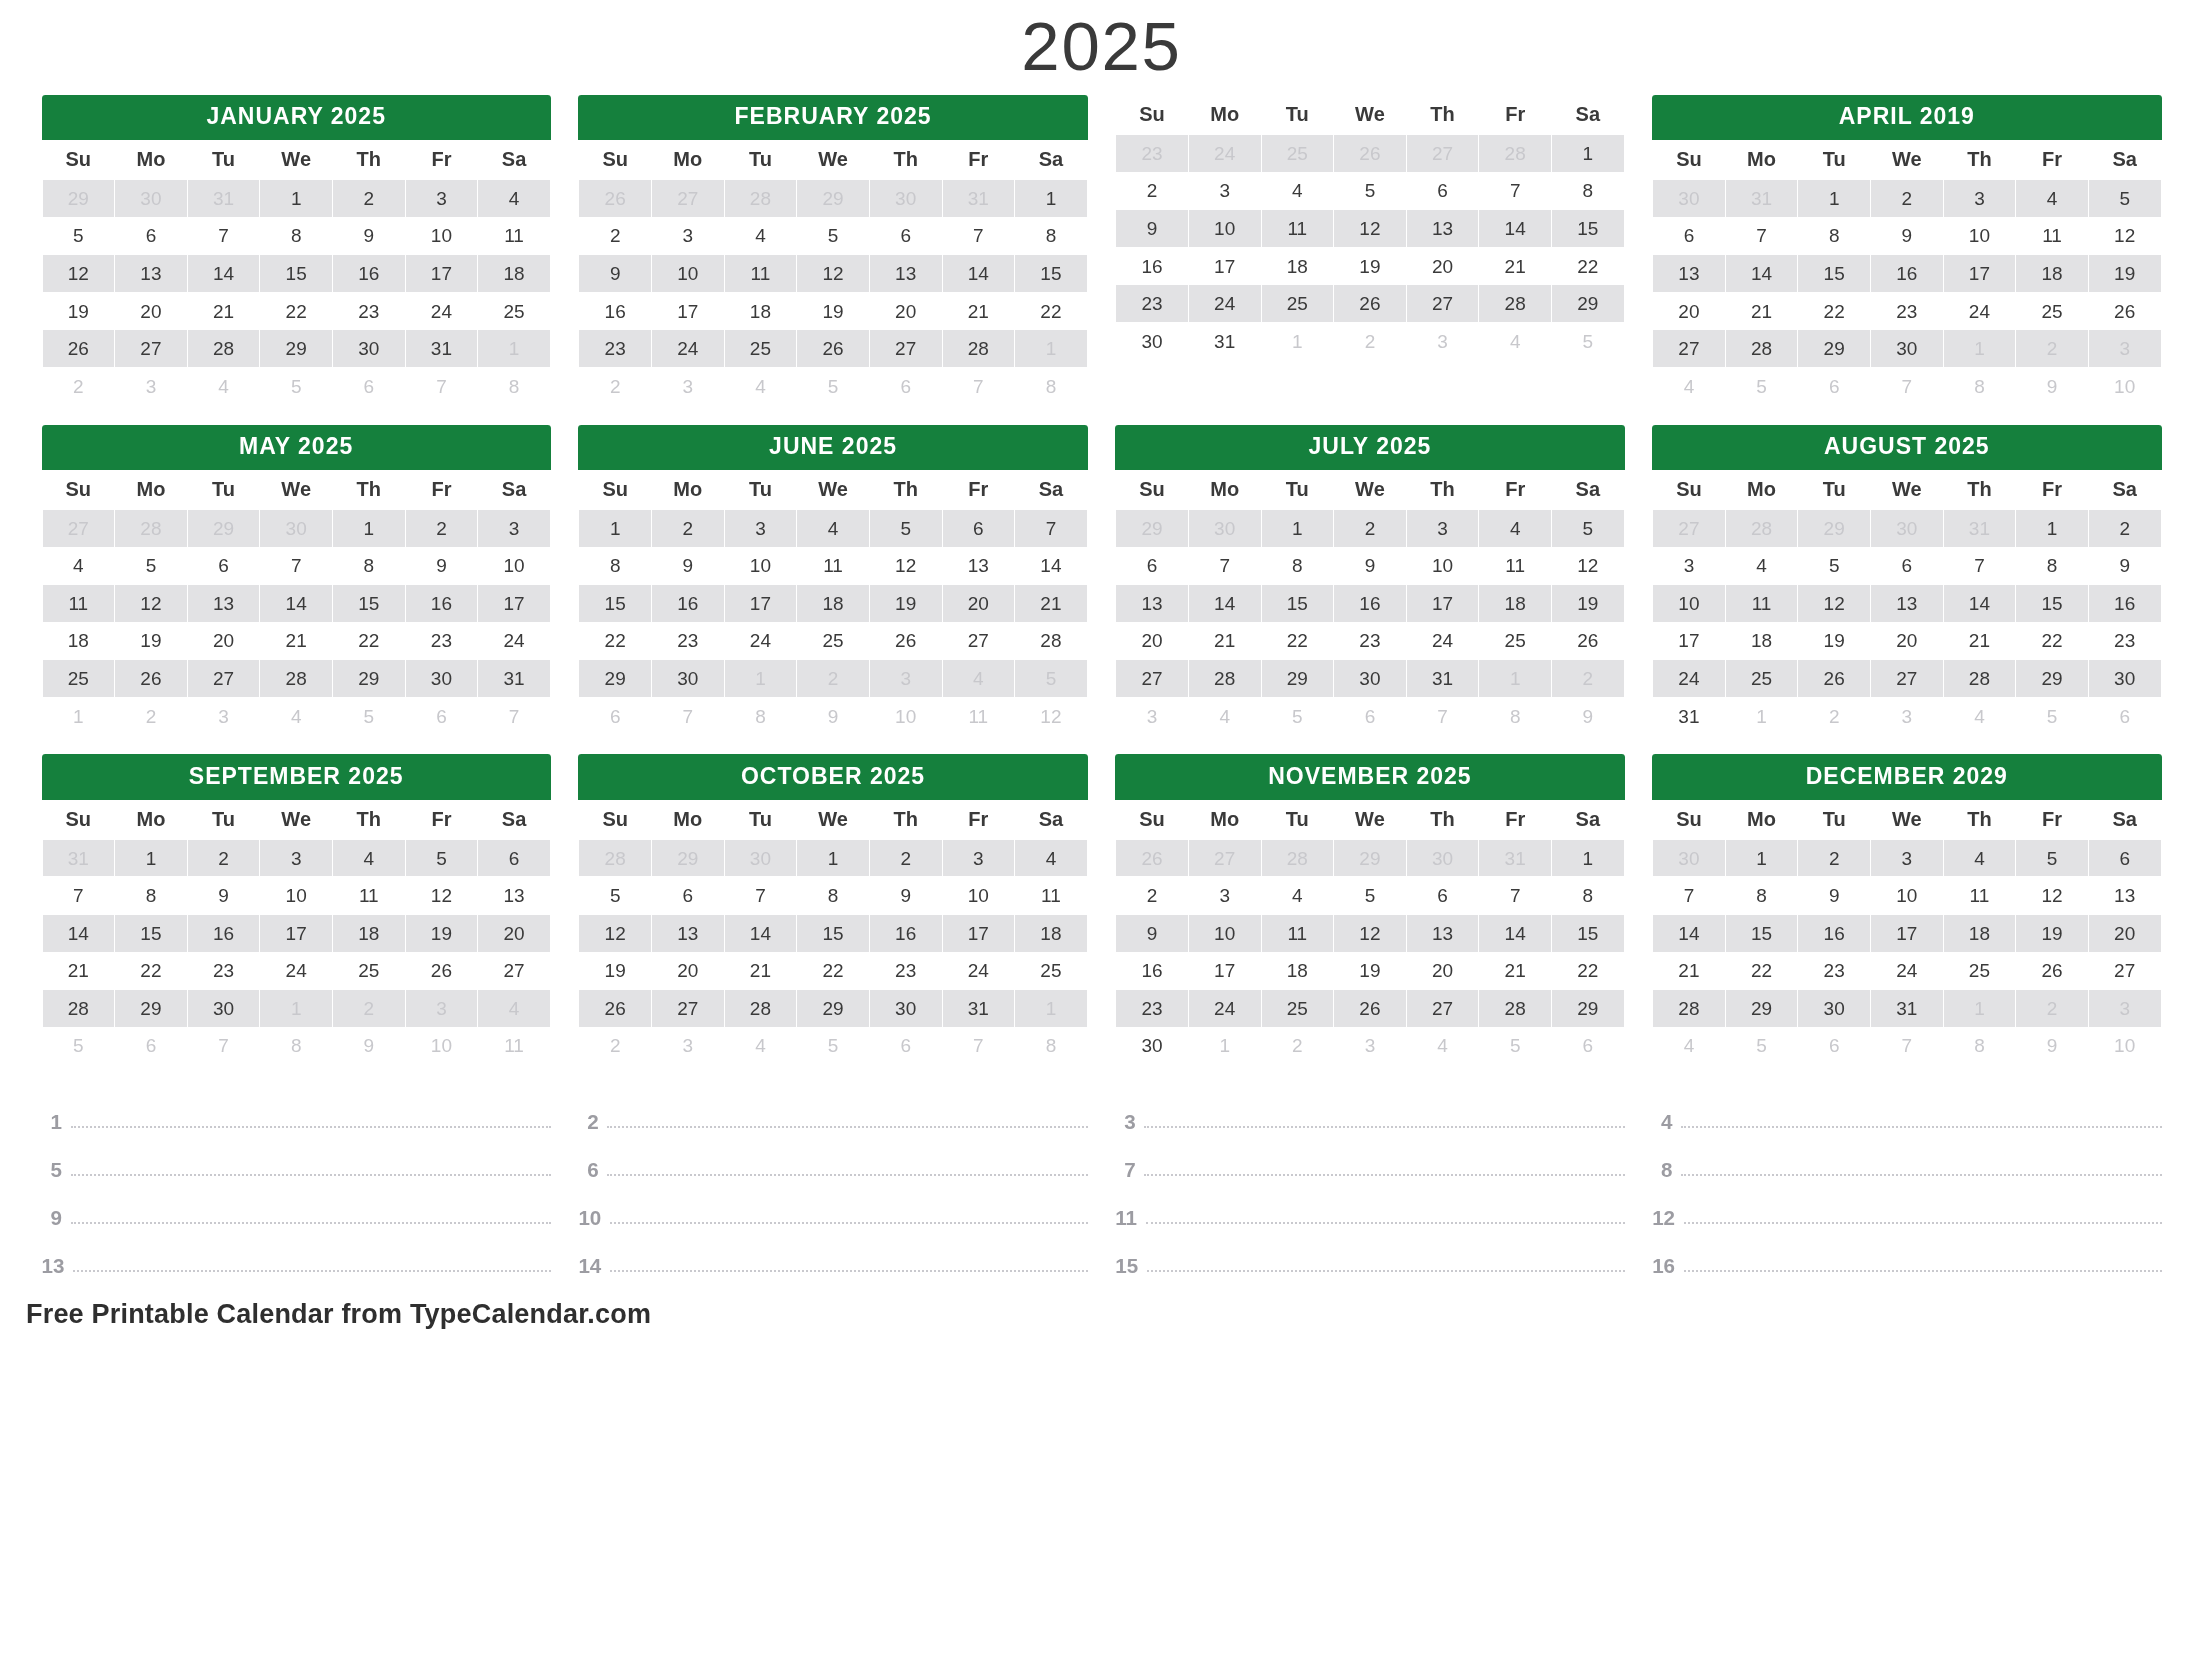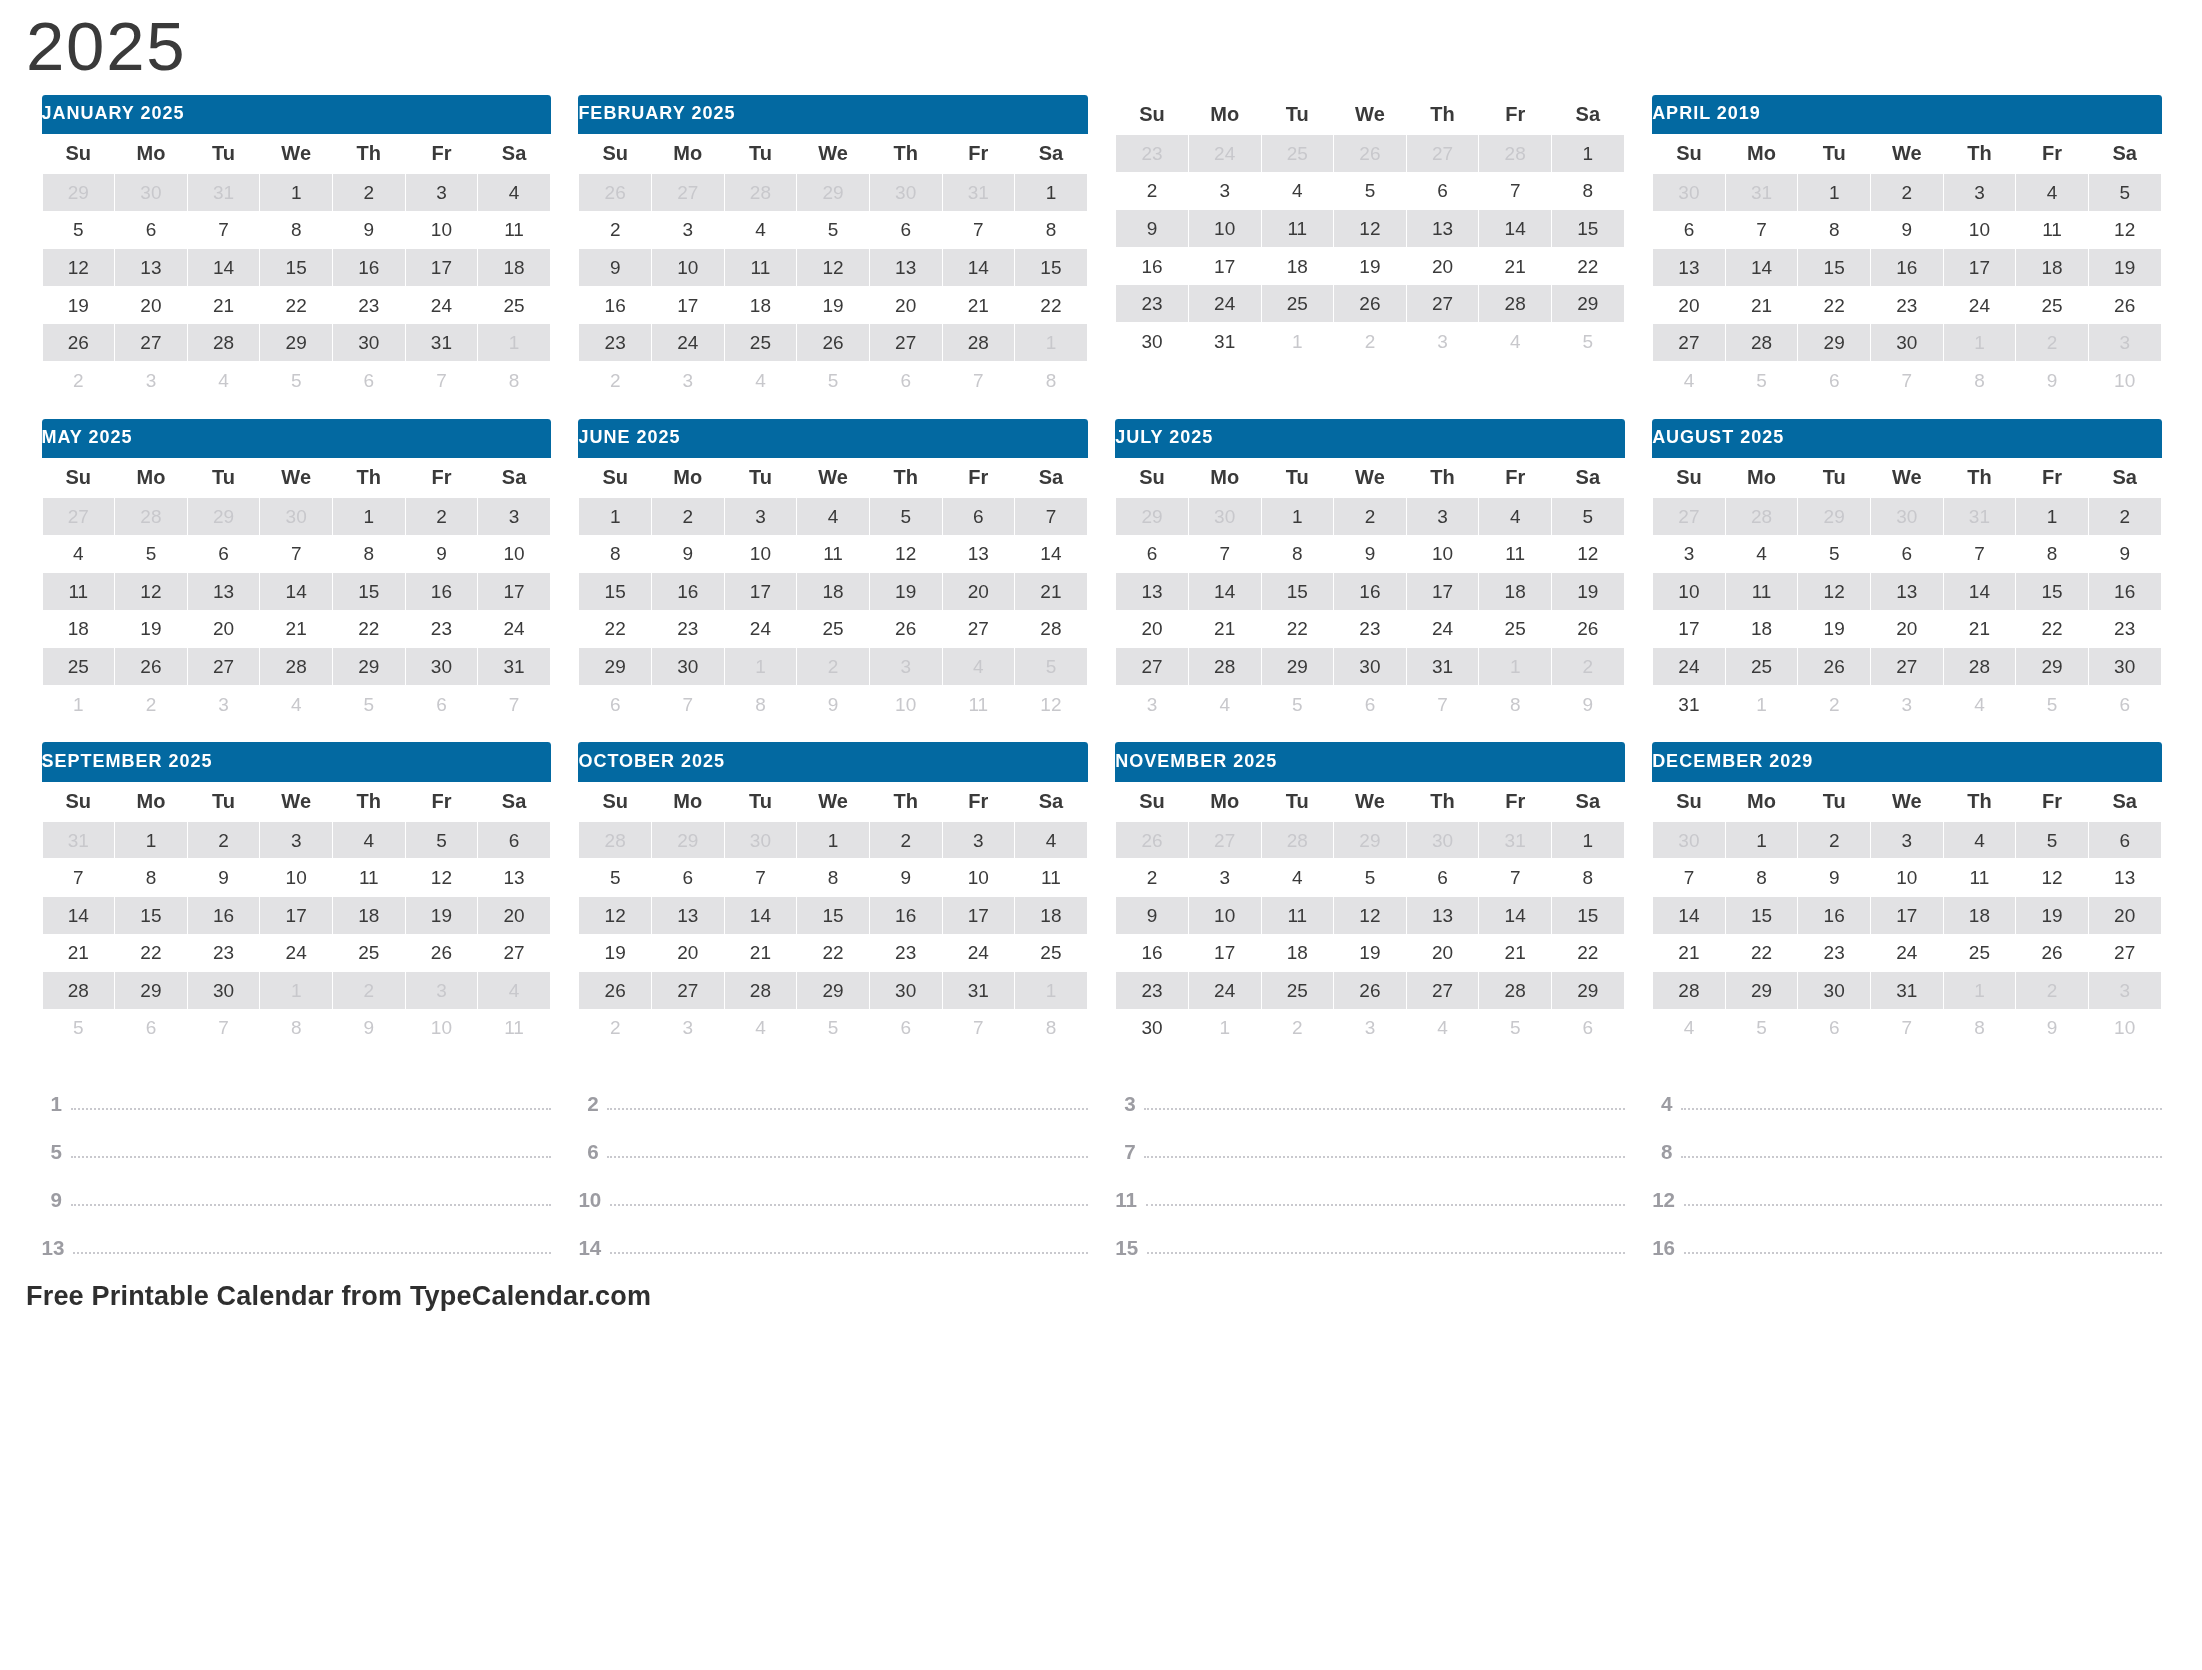--- a/index.html
+++ b/index.html
@@ -14,43 +14,44 @@
     height: 1670px;
     overflow: hidden;
   }
   .page {
     width: 2203px;
     height: 1670px;
     padding: 0 26px;
     position: relative;
   }
   .year-title {
+    text-align: center;
     font-size: 69px;
     font-weight: 400;
     color: #3a3a3a;
     letter-spacing: 1.7px;
     margin: 12px 0 13.8px 0;
     line-height: 1;
     font-family: "Liberation Sans", sans-serif;
   }
   .months-grid {
     display: grid;
     grid-template-columns: repeat(4, 1fr);
     column-gap: 27.5px;
     row-gap: 19px;
     padding: 0 15.5px;
   }
   .month {
     background: #ffffff;
   }
   .month-header {
-    background: #0369a1;
+    background: #15803d;
     color: #ffffff;
-    text-align: left;
-    font-size: 18px;
+    text-align: center;
+    font-size: 23px;
     font-weight: bold;
     letter-spacing: 1px;
     padding: 8.6px 0 9.5px 0;
     border-radius: 3.4px 3.4px 0 0;
   }
   table.month-table {
     width: 100%;
     border-collapse: collapse;
     table-layout: fixed;
   }

